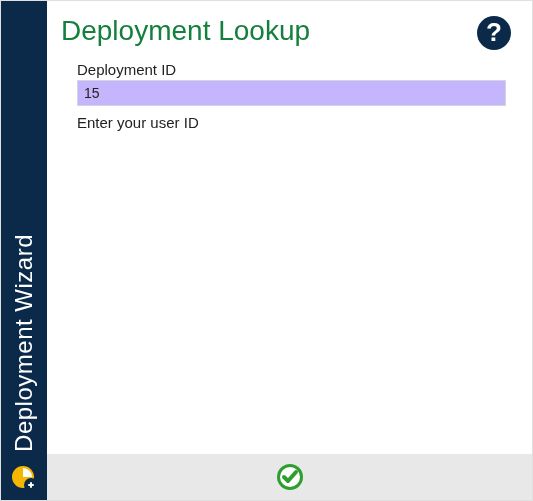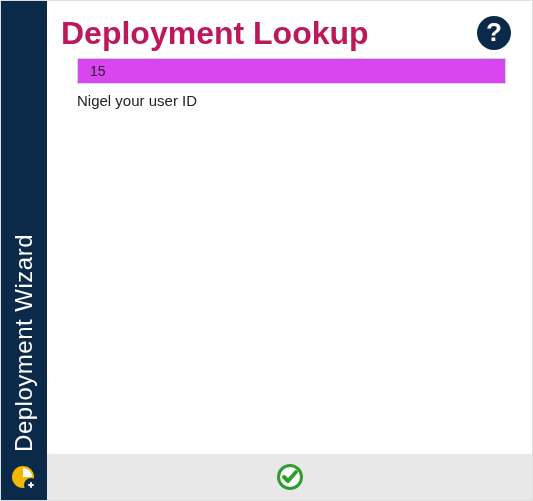--- a/index.html
+++ b/index.html
@@ -48,23 +48,23 @@
       flex: 1;
       padding: 10px 20px 10px 14px;
       position: relative;
     }
     .header-row {
       display: flex;
       align-items: flex-start;
       justify-content: space-between;
     }
     .page-title {
-      font-size: 32px;
-      font-weight: 700;
-      color: #be185d;
+      font-size: 28px;
+      font-weight: 400;
+      color: #15803d;
       margin-top: 4px;
       margin-bottom: 6px;
     }
     .help-icon {
       width: 36px;
       height: 36px;
       margin-top: 4px;
       cursor: pointer;
     }
     .form-area {
@@ -74,26 +74,26 @@
     .field-label {
       font-size: 15px;
       color: #222;
       margin-top: 8px;
       margin-bottom: 2px;
     }
     .text-input {
       width: 100%;
       height: 26px;
       border: 1px solid #9aa7b3;
-      padding: 2px 12px;
+      padding: 2px 6px;
       font-size: 14px;
       font-family: inherit;
       color: #222;
       outline: none;
-      background: #d946ef;
+      background: #c4b5fd;
     }
     .text-input.light {
       border-color: #cfd8e0;
     }
     .footer {
       height: 46px;
       background: #e8e8e8;
       display: flex;
       align-items: center;
       justify-content: center;
@@ -129,23 +129,24 @@
         <h1 class="page-title">Deployment Lookup</h1>
         <div class="help-icon">
           <svg viewBox="0 0 36 36" width="36" height="36">
             <circle cx="18" cy="18" r="17" fill="#0b2a4a"></circle>
             <text x="18" y="26" text-anchor="middle" font-size="26" font-weight="bold" fill="#ffffff" font-family="Arial">?</text>
           </svg>
         </div>
       </div>
 
       <div class="form-area">
+        <div class="field-label">Deployment ID</div>
         <input type="text" class="text-input light" value="15" style="">
 
-        <div class="field-label">Nigel your user ID</div>
+        <div class="field-label">Enter your user ID</div>
       </div>
     </div>
 
     <div class="footer">
       <div class="confirm-icon">
         <svg viewBox="0 0 28 28" width="28" height="28">
           <circle cx="14" cy="14" r="13" fill="#2e9e2e"></circle>
           <circle cx="14" cy="14" r="10" fill="#ffffff"></circle>
           <path d="M8 14 L12 18 L20 9" stroke="#2e9e2e" stroke-width="4" fill="none" stroke-linecap="round" stroke-linejoin="round"></path>
         </svg>

